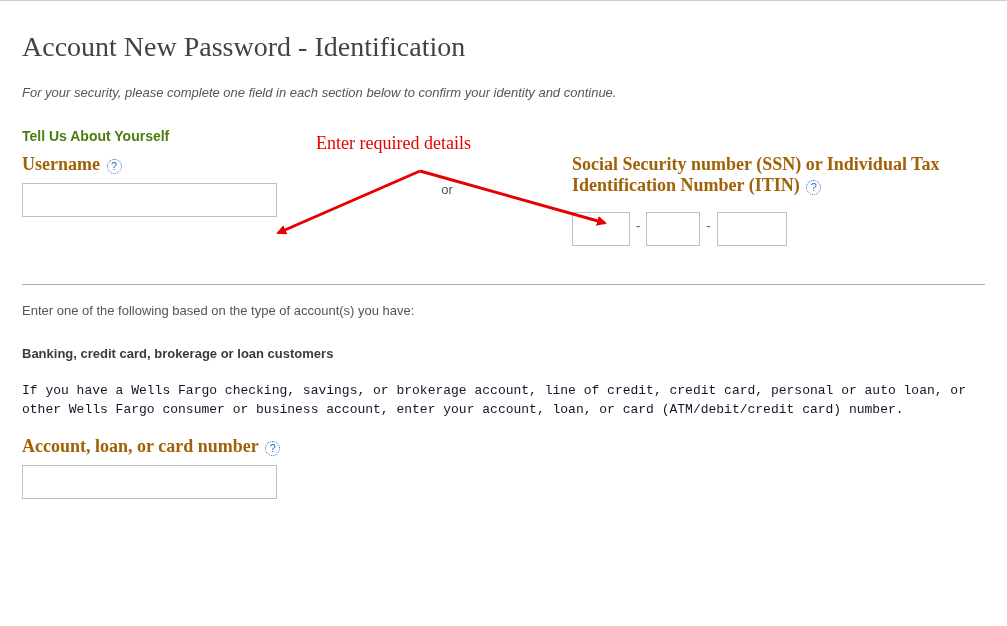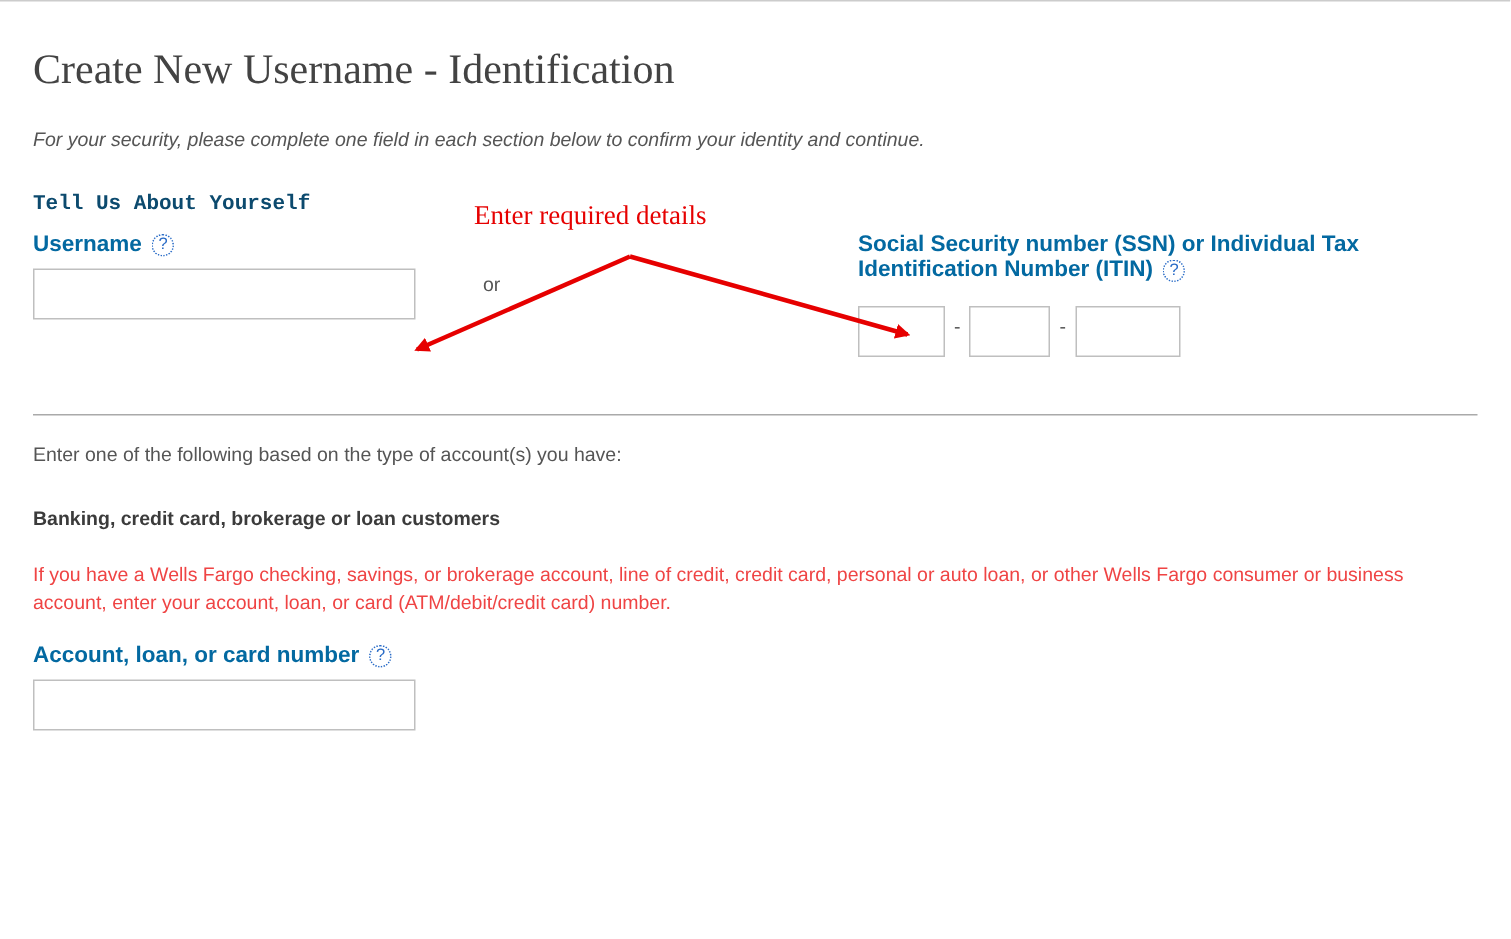--- a/index.html
+++ b/index.html
@@ -34,53 +34,53 @@
     font-style: italic;
   }
   hr.section-rule {
     border: none;
     border-top: 1px solid #aaa;
     margin: 38px 0 18px 0;
   }
   h2.section-title {
     font-size: 14px;
     font-weight: bold;
-    color: #0c4a6e;
+    color: #4d7c0f;
     margin: 0 0 10px 0;
-    font-family: Liberation Mono, monospace;
   }
   p.section-sub {
     margin: 0 0 28px 0;
     color: #555;
     font-size: 13px;
   }
   .row1 {
     display: flex;
     align-items: flex-start;
   }
   .col-username {
     flex: 0 0 auto;
     width: 300px;
   }
   .col-or {
     flex: 0 0 auto;
     width: 250px;
-    text-align: left;
+    text-align: center;
     padding-top: 28px;
     color: #555;
     font-size: 13px;
   }
   .col-ssn {
     flex: 0 0 auto;
     width: 400px;
   }
   label.field-label {
     font-weight: bold;
-    font-size: 15px;
-    color: #0369a1;
+    font-size: 18px;
+    color: #a16207;
+    font-family: Liberation Serif, serif;
   }
   .help-icon {
     display: inline-block;
     width: 15px;
     height: 15px;
     border: 1px dotted #2a6cc7;
     border-radius: 50%;
     color: #2a6cc7;
     font-size: 11px;
     line-height: 13px;
@@ -115,24 +115,25 @@
     color: #555;
   }
   .subhead {
     font-weight: bold;
     font-size: 13px;
     color: #3b3b3b;
     margin: 18px 0 21px 0;
   }
   p.paragraph {
     margin: 0 0 16px 0;
-    color: #ef4444;
+    color: #0f172a;
     font-size: 13px;
     line-height: 1.45;
     max-width: 960px;
+    font-family: Liberation Mono, monospace;
   }
   .input-account {
     width: 255px;
   }
   
   .anno {
     position: absolute;
     pointer-events: none;
   }
   .anno-text {
@@ -143,21 +144,21 @@
   }
   .label-block { margin-top: 0; }
 </style>
 </head>
 <body>
 
 <div class="top-rule"></div>
 
 <div class="page">
 
-  <h1 class="page-title">Create New Username - Identification</h1>
+  <h1 class="page-title">Account New Password - Identification</h1>
 
   <p class="intro">For your security, please complete one field in each section below to confirm your identity and continue.</p>
 
   <h2 class="section-title">Tell Us About Yourself</h2>
 
   <div class="row1">
 
     <div class="col-username">
       <div class="label-block">
         <label class="field-label">Username</label>

